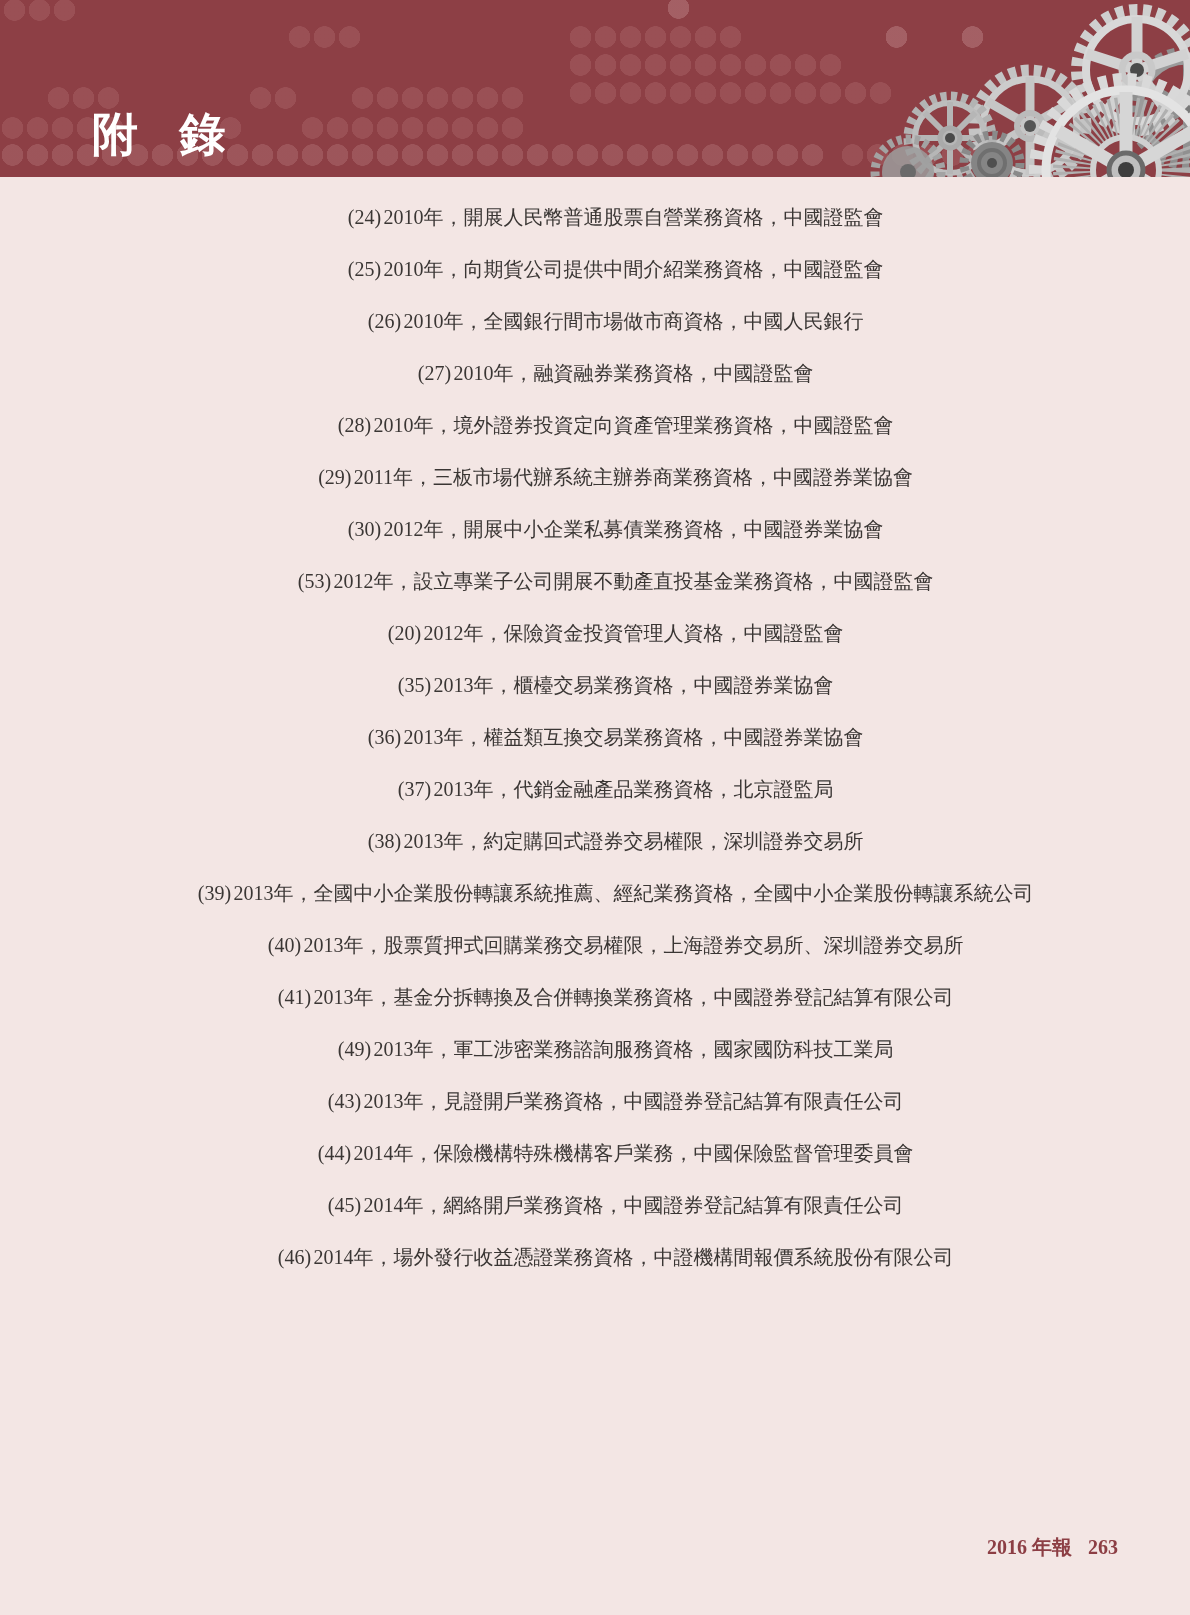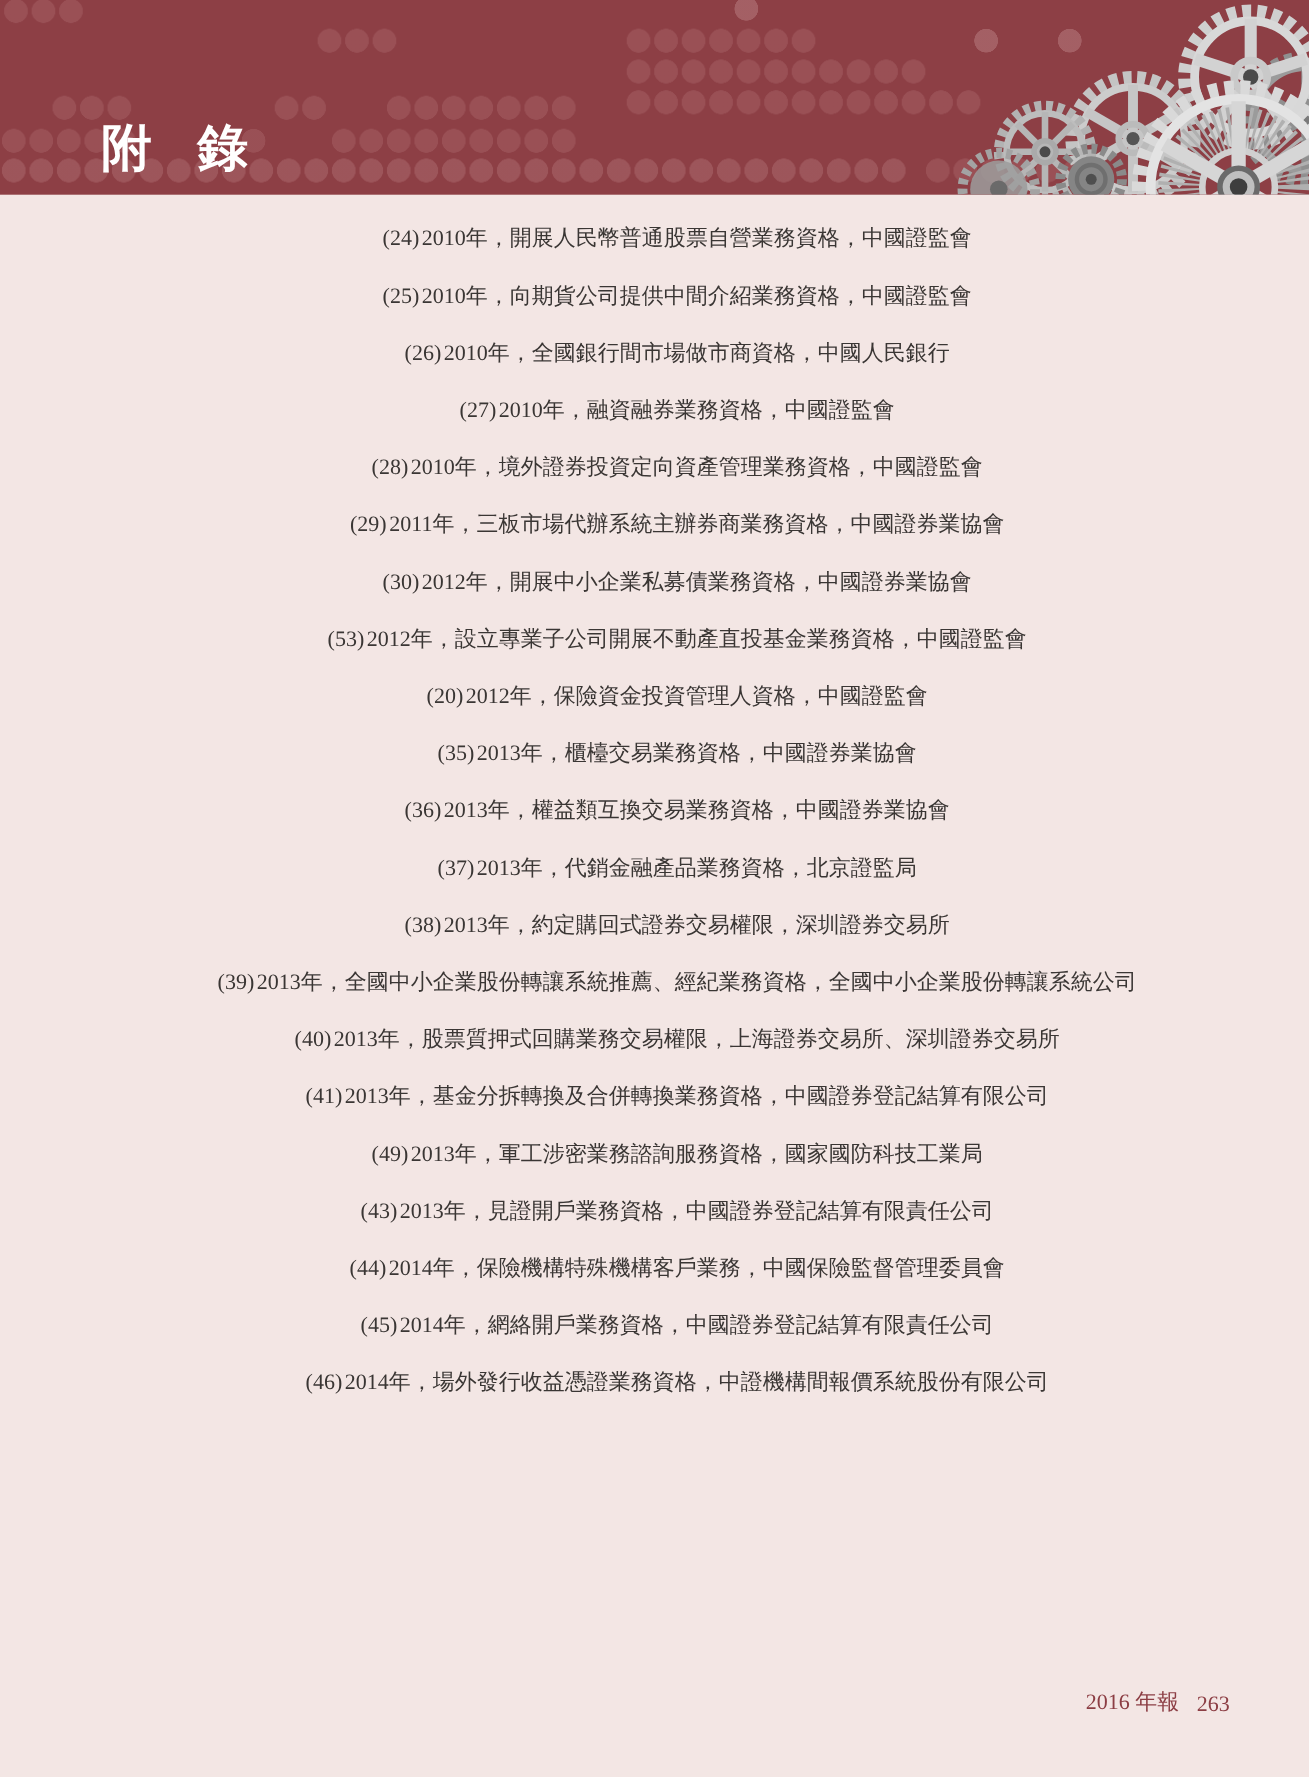--- a/index.html
+++ b/index.html
@@ -64,25 +64,25 @@
   }
   .row .num{
     display:inline-block;
     width:38px;
   }
   
   .footer{
     position:absolute;
     top:1534px;right:72px;
     display:flex;
-    align-items:flex-end;
+    align-items:center;
     gap:16px;
     color:var(--footer-text,#8C3E44);
     font-size:20px;
-    font-weight:400;
+    font-weight:700;
   }
 </style>
 </head>
 <body>
 
 <div class="page">
 
   <header class="banner">
     <div>
       <div class="dotrow" style="left:2px;   top:-1px;  width:75px;"></div>

